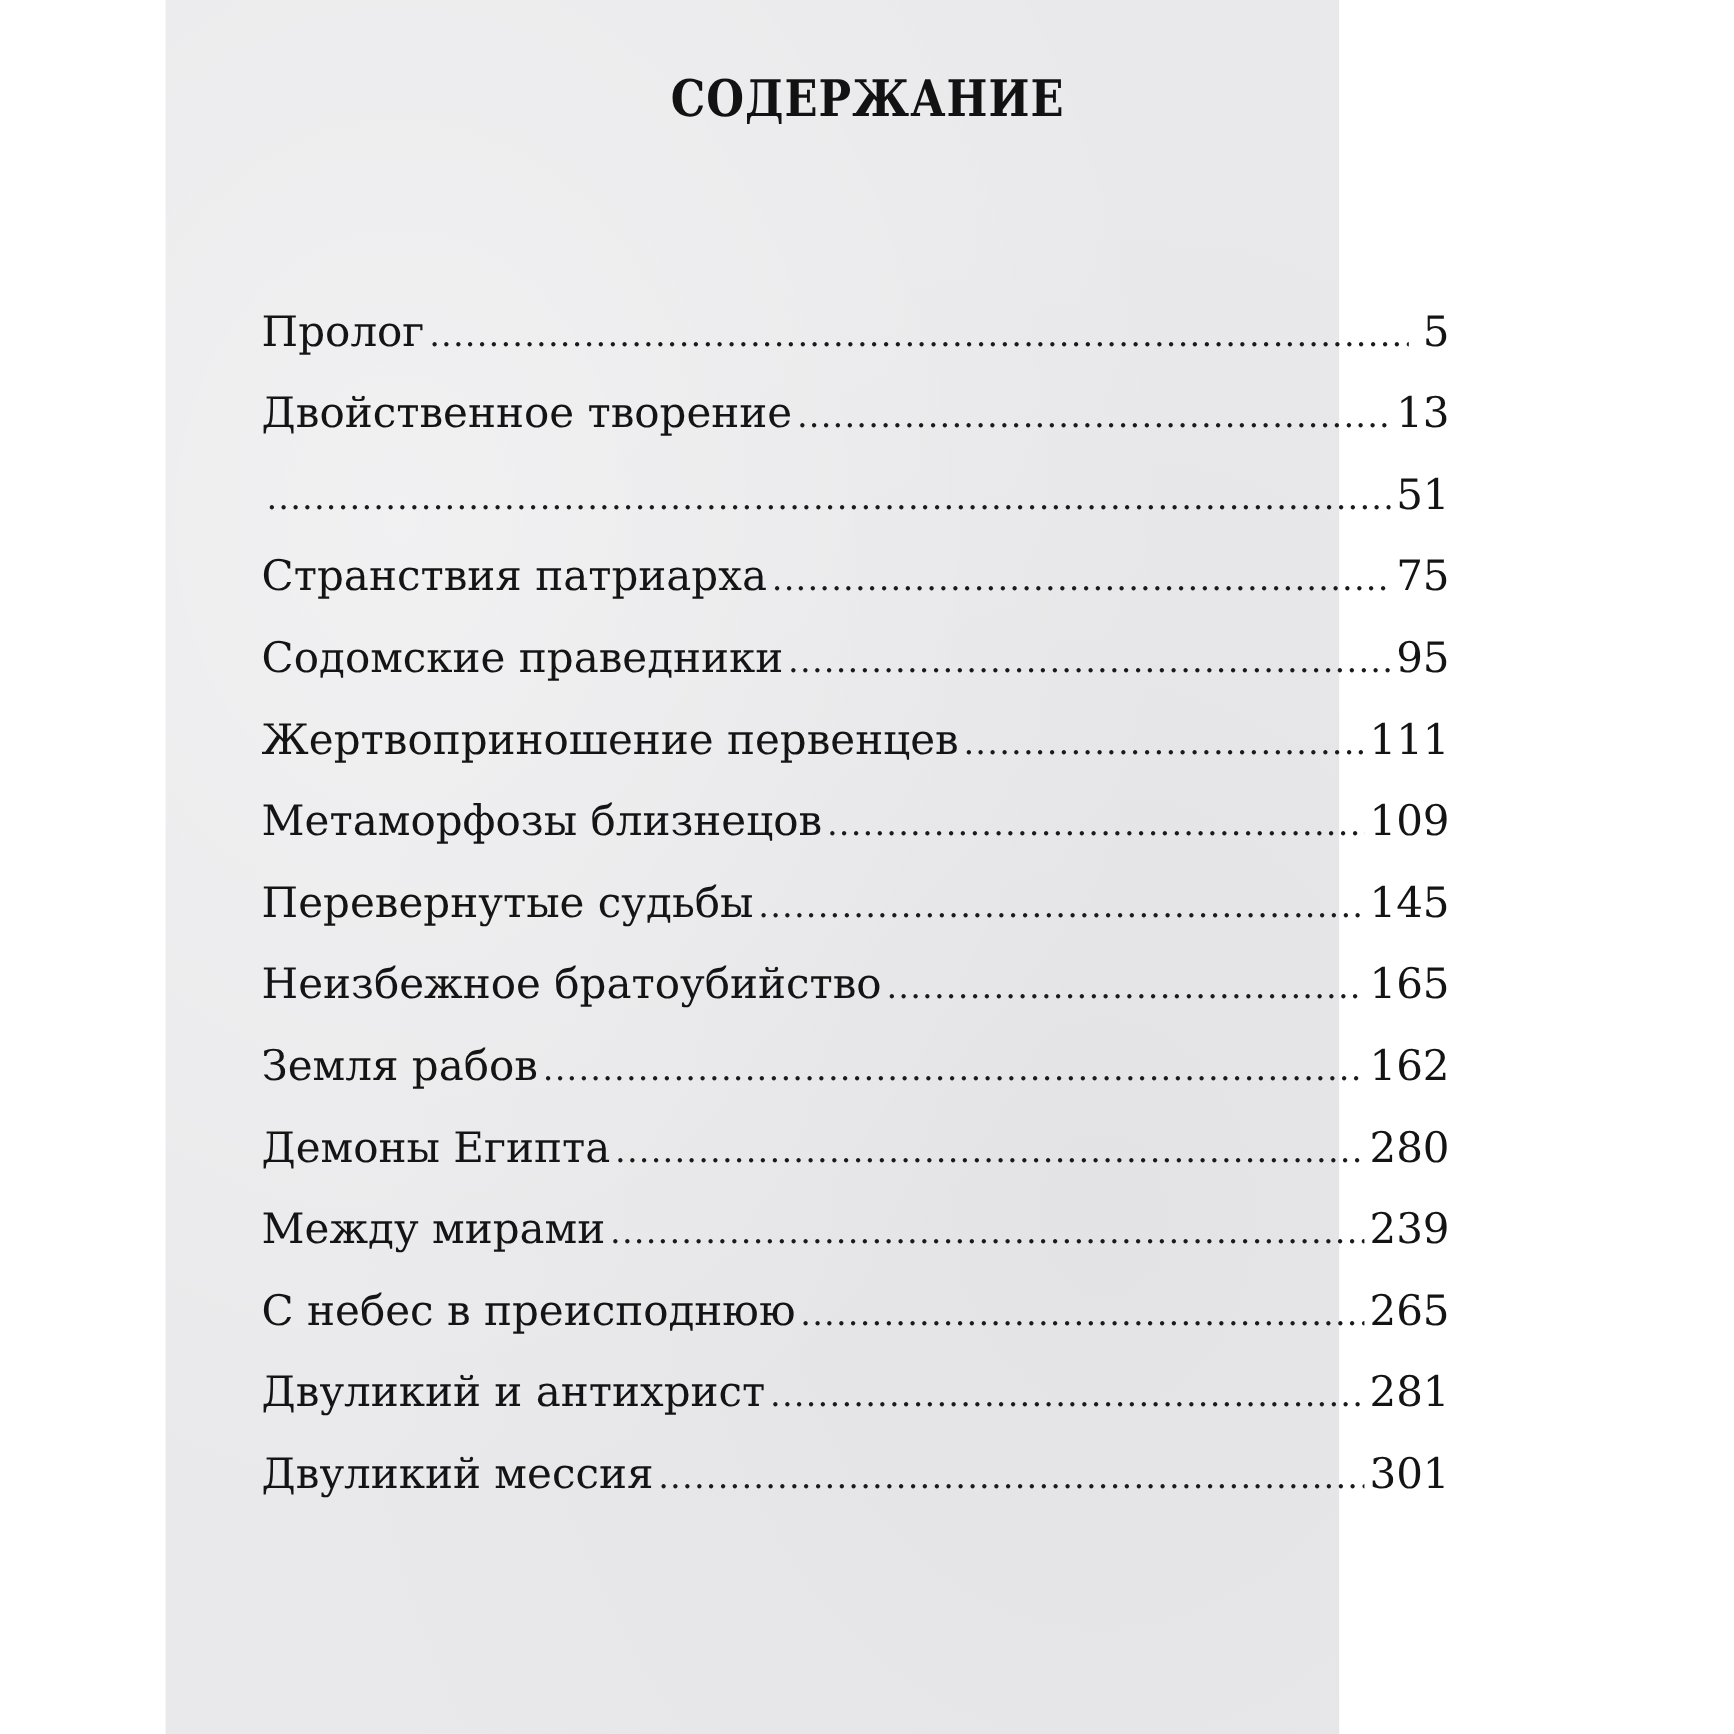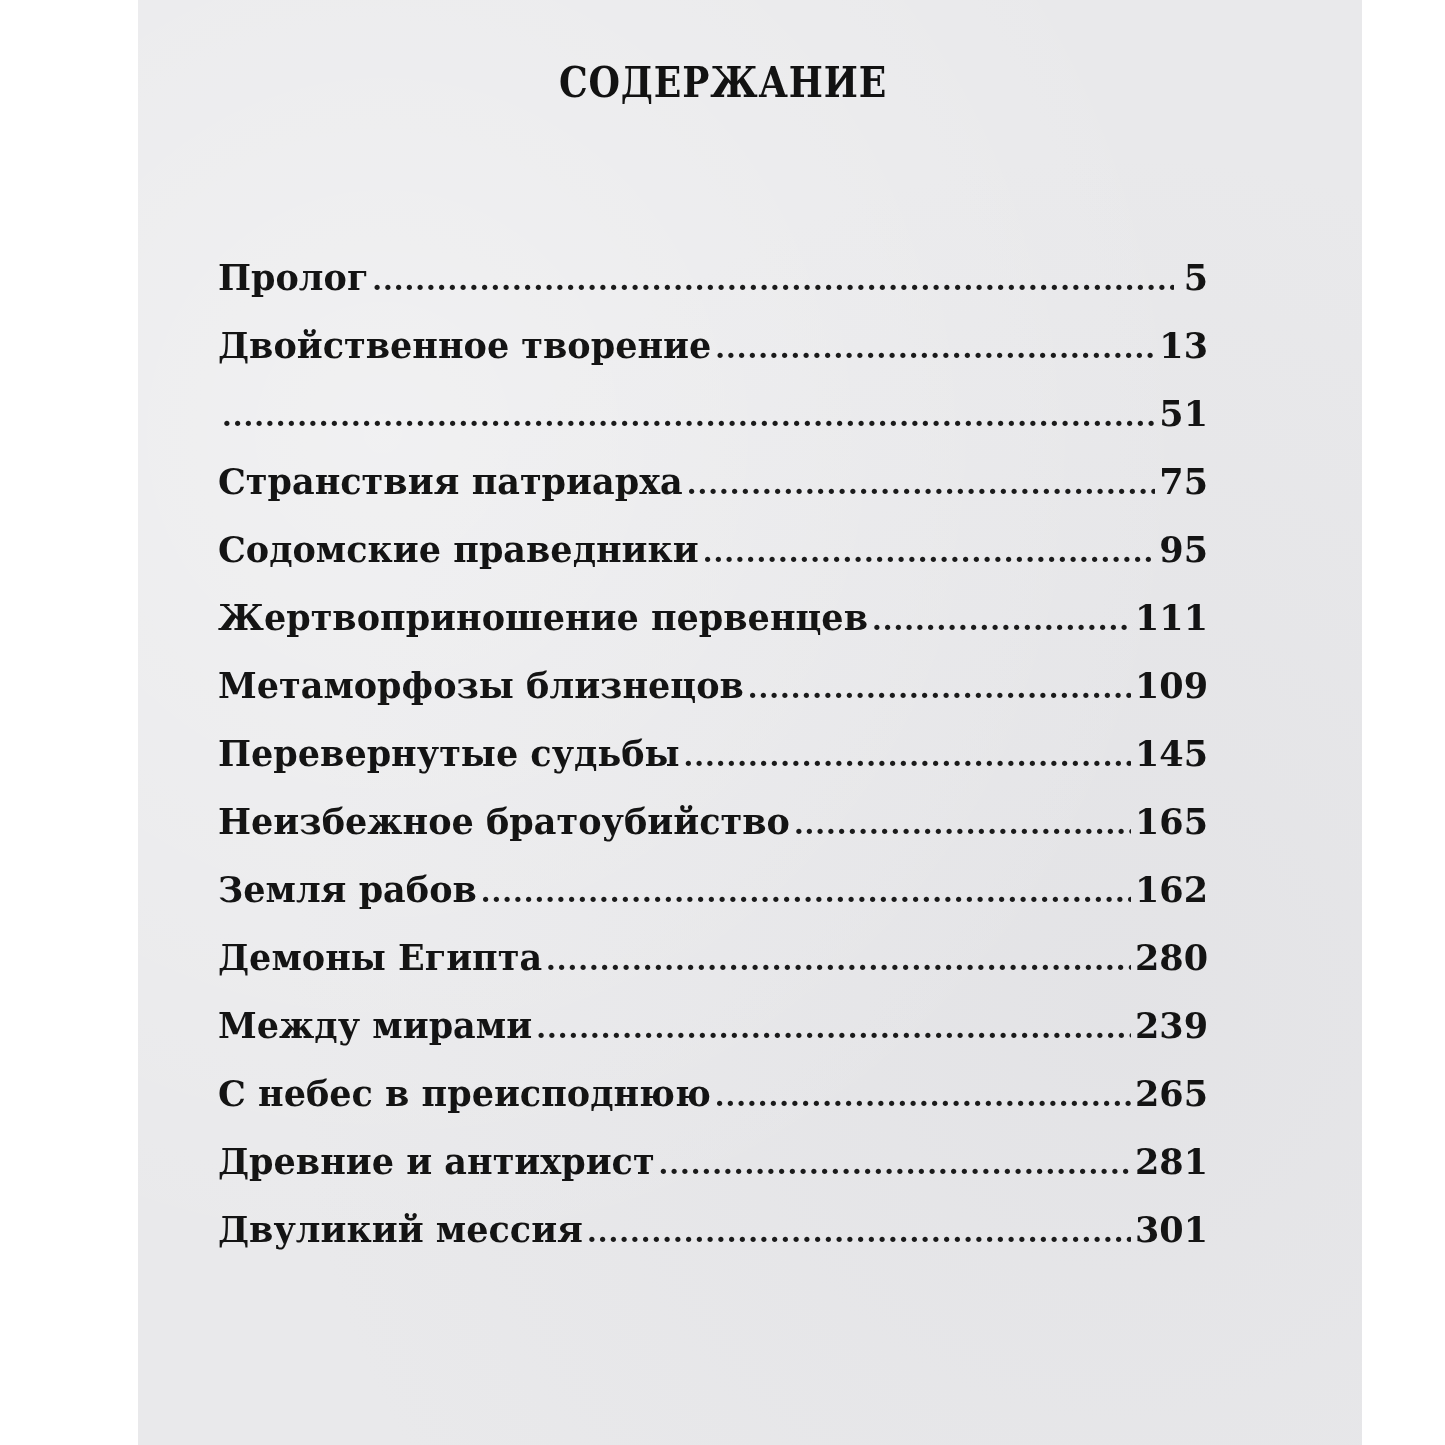--- a/index.html
+++ b/index.html
@@ -7,21 +7,21 @@
     padding: 0;
     width: 1445px;
     height: 1445px;
     background: #ffffff;
     overflow: hidden;
   }
   .page {
     position: absolute;
     left: 138px;
     top: 0;
-    width: 1224px;
+    width: 978px;
     height: 1445px;
     background: #e9e9eb;
     background-image:
       radial-gradient(ellipse at 20% 30%, rgba(255,255,255,0.35), rgba(255,255,255,0) 60%),
       radial-gradient(ellipse at 80% 70%, rgba(210,210,215,0.25), rgba(255,255,255,0) 60%);
   }
   .title {
     position: absolute;
     left: 0;
     width: 1170px;
@@ -38,21 +38,21 @@
     position: absolute;
     left: 80px;
     top: 257px;
     width: 990px;
   }
   .row {
     display: flex;
     align-items: baseline;
     height: 68px;
     font-family: "DejaVu Serif", serif;
-    font-weight: bold;
+    font-weight: normal;
     font-size: 35px;
     color: #141414;
   }
   .label {
     white-space: nowrap;
     transform-origin: left center;
   }
   .dots {
     flex: 1;
     overflow: hidden;
@@ -136,21 +136,21 @@
         <span class="label">Между мирами</span>
         <span class="dots"></span>
         <span class="num">239</span>
       </div>
     <div class="row">
         <span class="label">С небес в преисподнюю</span>
         <span class="dots"></span>
         <span class="num">265</span>
       </div>
     <div class="row">
-        <span class="label">Древние и антихрист</span>
+        <span class="label">Двуликий и антихрист</span>
         <span class="dots"></span>
         <span class="num">281</span>
       </div>
     <div class="row">
         <span class="label">Двуликий мессия</span>
         <span class="dots"></span>
         <span class="num">301</span>
       </div>
   </div>
 </div>

